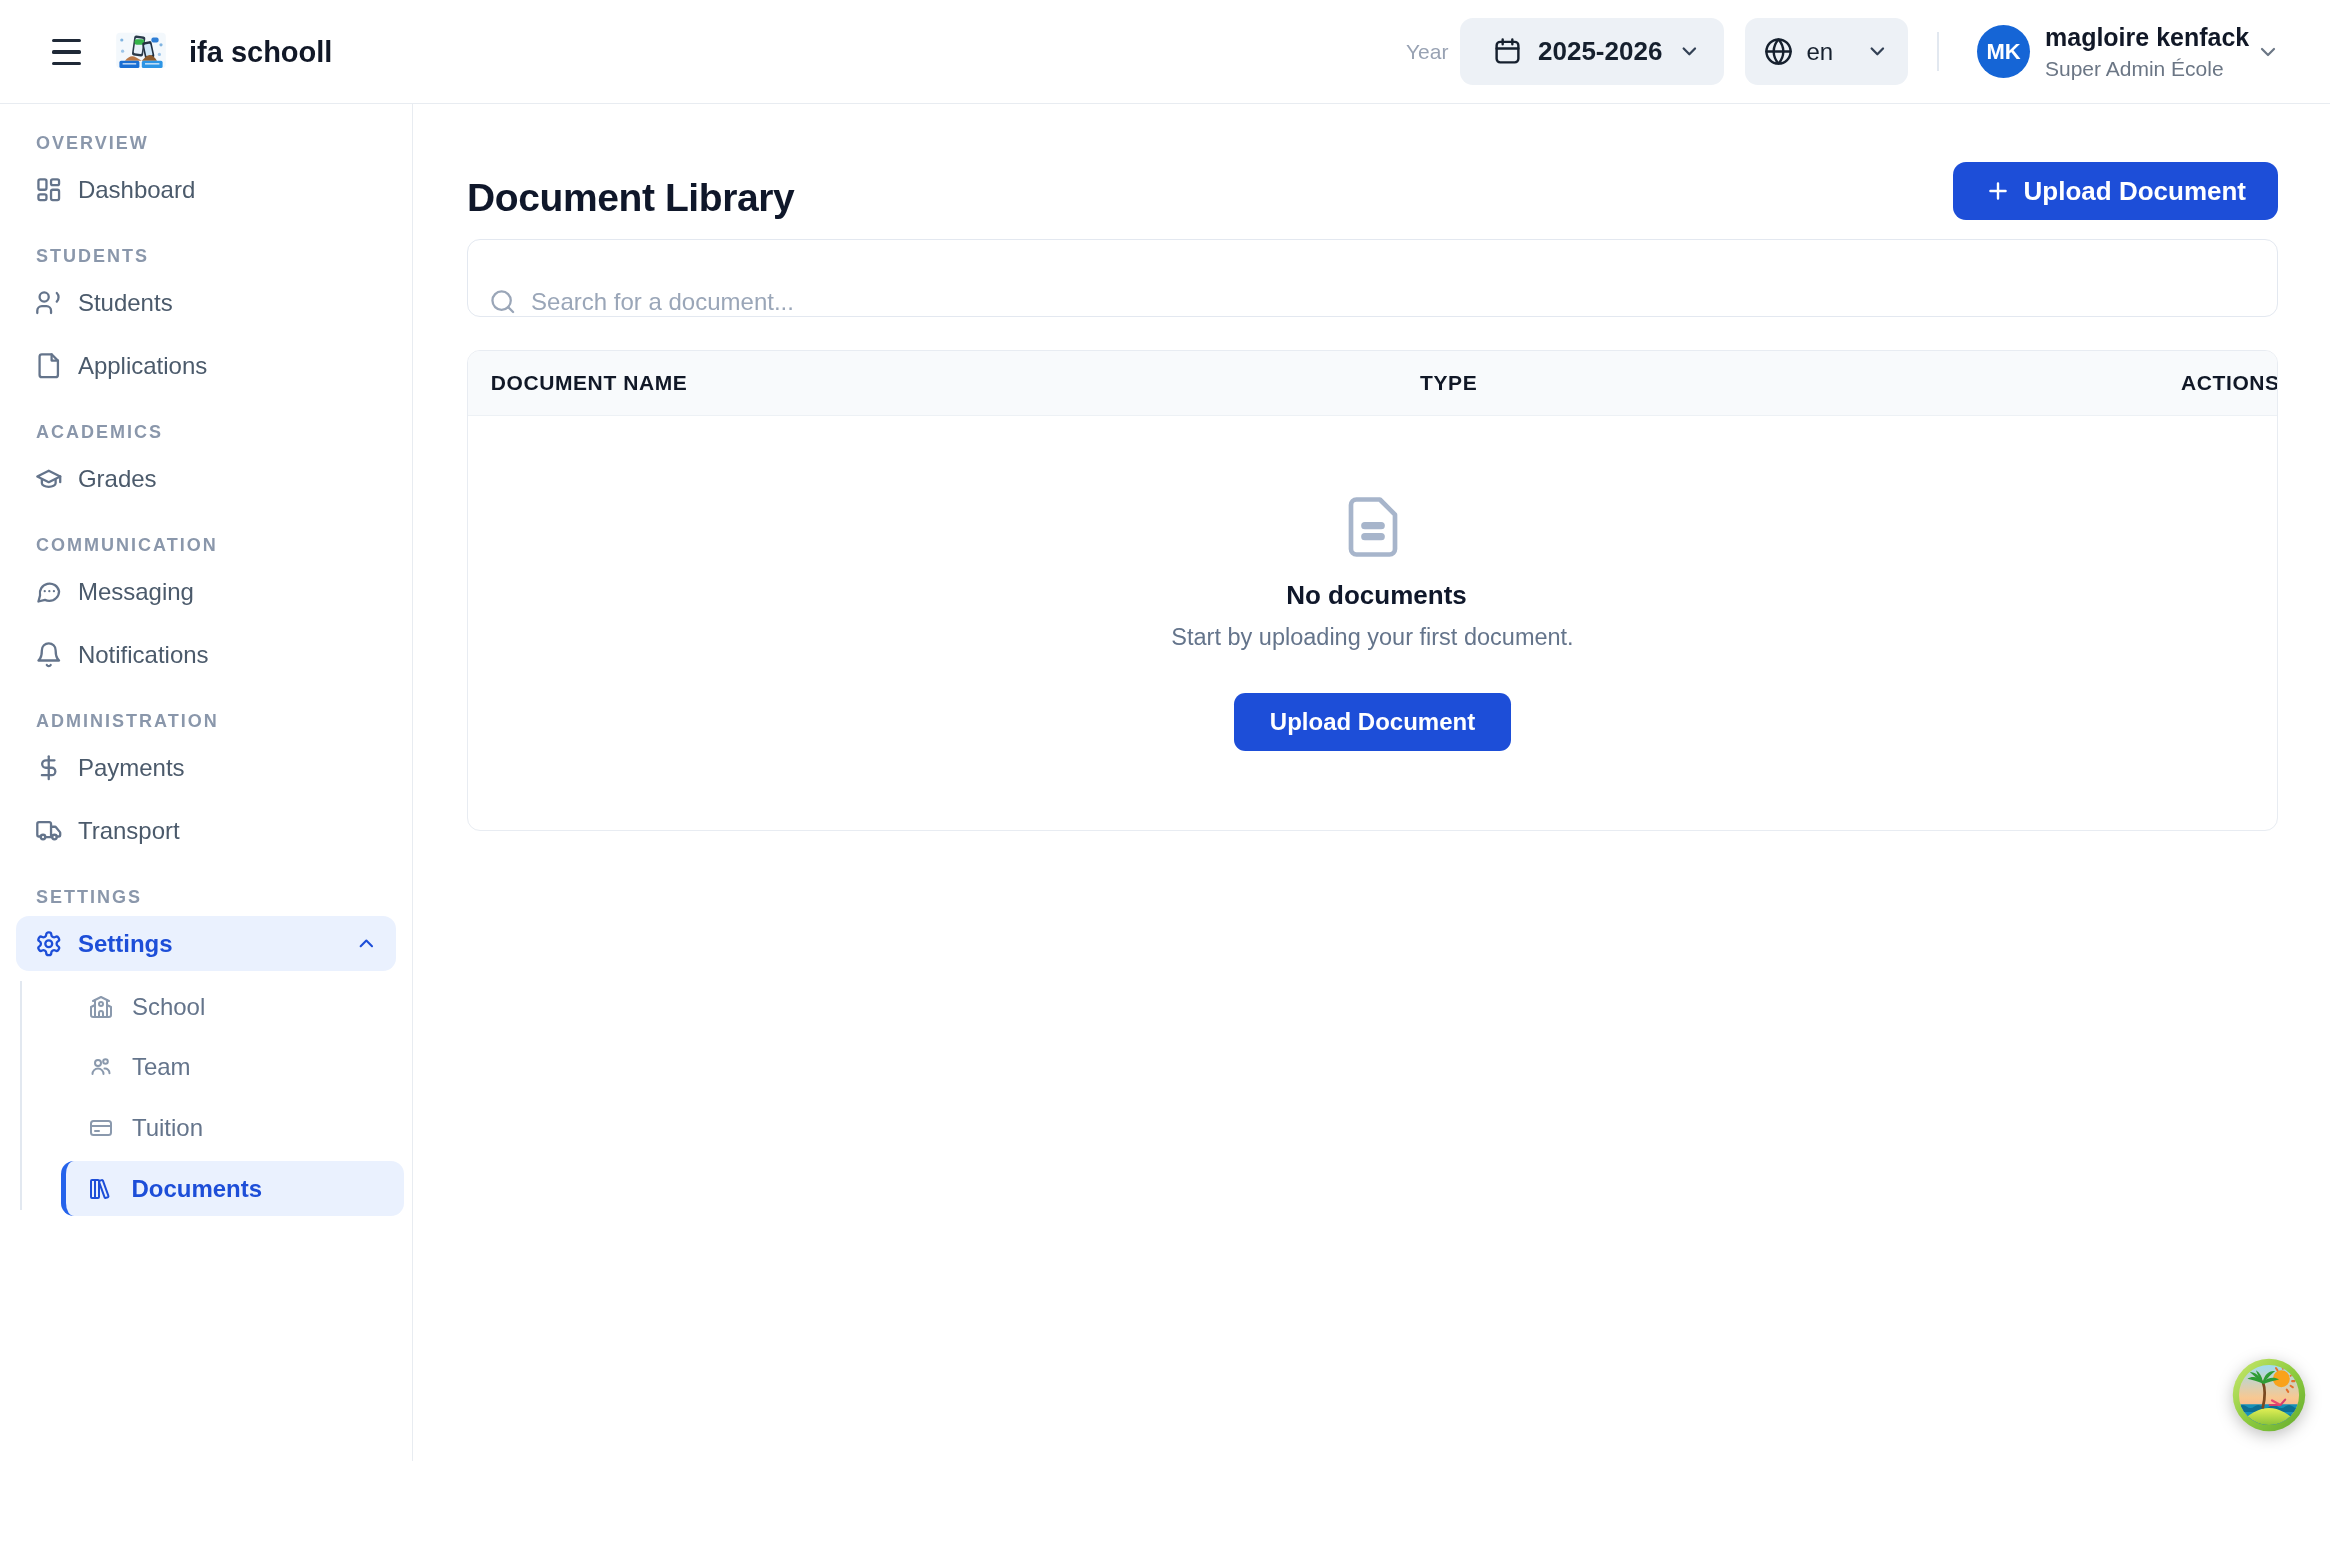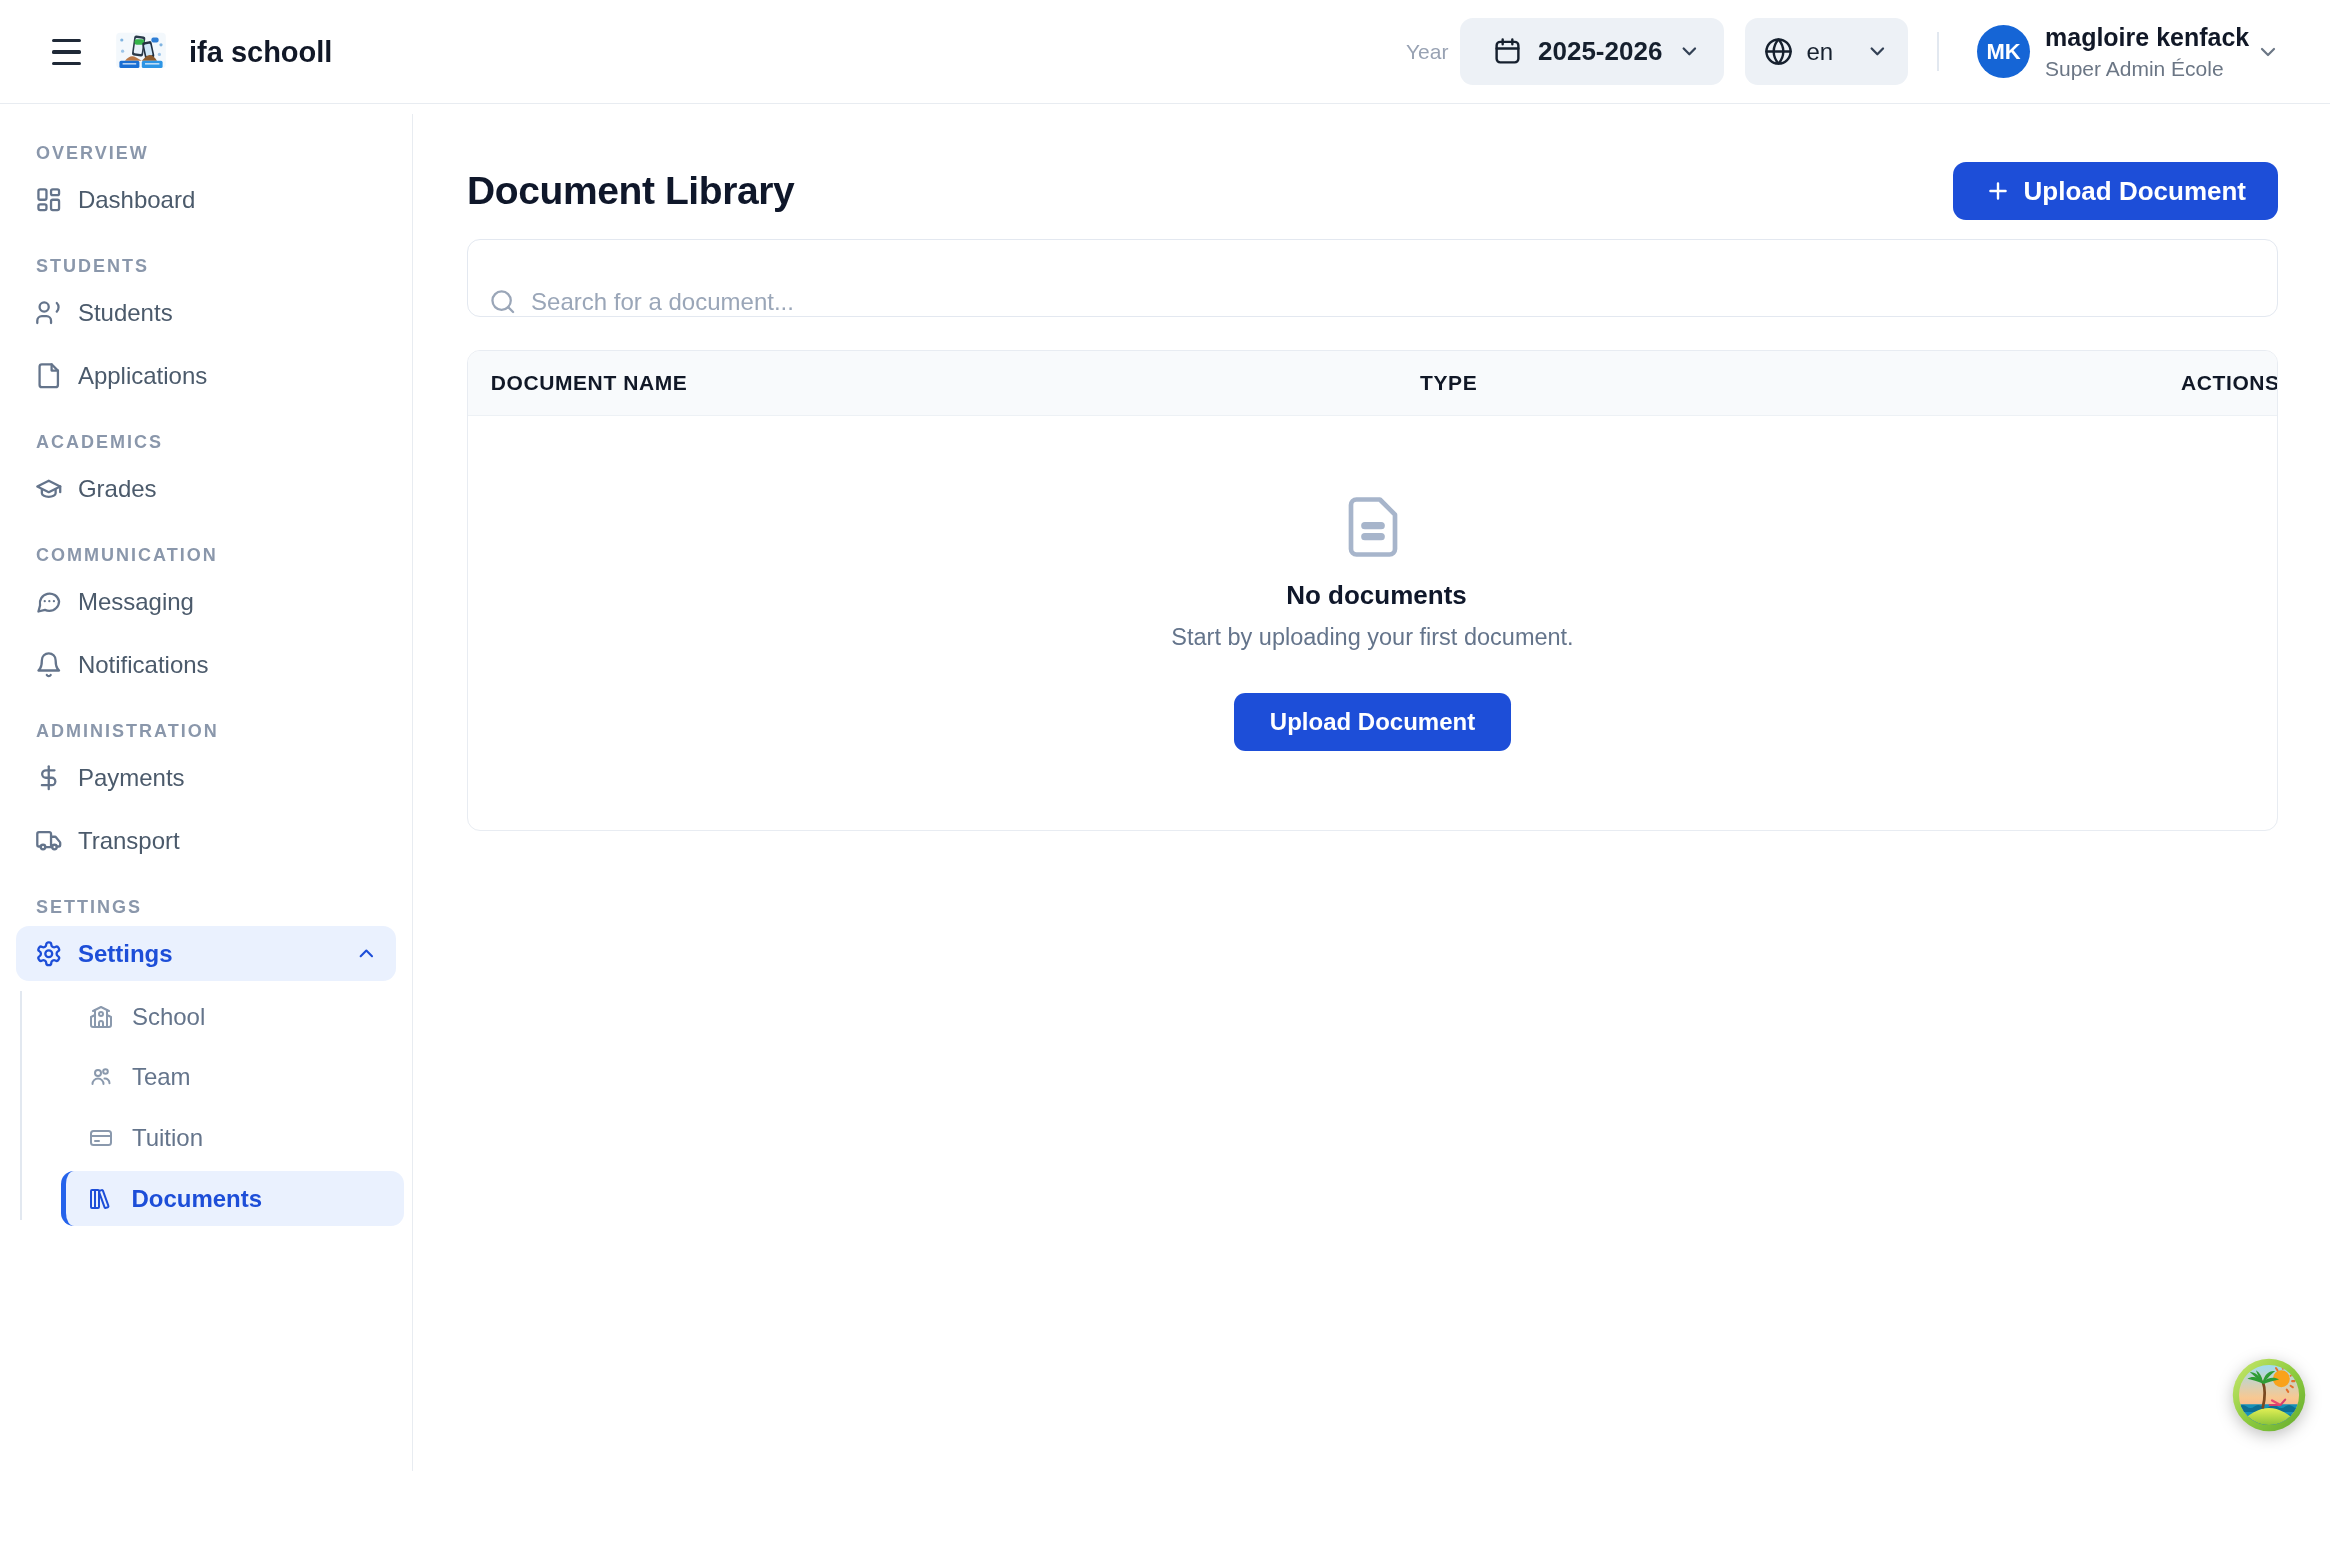--- a/index.html
+++ b/index.html
@@ -29,21 +29,21 @@
     display: flex; align-items: center; justify-content: center; cursor: pointer; }
   .user-block { position: absolute; left: 2045px; top: 22px; line-height: 1.25; cursor: pointer; }
   .user-name { font-size: 25px; font-weight: 600; color: #111827; }
   .user-role { font-size: 21px; color: #6B7685; margin-top: 2.4px; }
   .user-chevron { position: absolute; left: 2256px; top: 40px; color: #6B7685; }
 
   .icon { display: inline-flex; flex: none; }
   .icon svg { display: block; }
 
   
-  .sidebar { position: absolute; top: 114px; left: 0; width: 413px; height: 1357px;
+  .sidebar { position: absolute; top: 104px; left: 0; width: 413px; height: 1357px;
     border-right: 1.6px solid #E8ECF1; background: #fff; padding-top: 29px; }
   .sec-label { margin: 29px 0 8px 36px; font-size: 18px; font-weight: 700;
     letter-spacing: 2px; color: #8A97AB; }
   .sec-label.first { margin-top: 0; }
   .nav-item { height: 55px; margin: 0 16px 8px 16px; padding-left: 19.4px; border-radius: 13px;
     display: flex; align-items: center; gap: 15px; font-size: 24px; font-weight: 500;
     color: #4B5A6B; cursor: pointer; }
   .nav-item .icon { color: #64748B; }
   .nav-item.parent-active { background: #EAF1FE; color: #1D4ED8; font-weight: 600; }
   .nav-item.parent-active .icon { color: #1D4ED8; }
@@ -55,21 +55,21 @@
   .sub-item { height: 55px; margin: 0 8px 5.7px 61px; padding-left: 27.5px; border-radius: 13px;
     display: flex; align-items: center; gap: 19.4px; font-size: 24px; font-weight: 500;
     color: #64748B; cursor: pointer; }
   .sub-item .icon { color: #8A99AD; }
   .sub-item.active { background: #EAF1FE; border-left: 5.7px solid #2563EB; padding-left: 22px;
     color: #1D4ED8; font-weight: 700; }
   .sub-item.active .icon { color: #1D4ED8; }
 
   
   .main { position: absolute; top: 105px; left: 415px; width: 1915px; padding: 57px 52px 0 52px; }
-  .title-row { display: flex; align-items: center; justify-content: space-between; height: 58px; }
+  .title-row { display: flex; align-items: flex-end; justify-content: space-between; height: 58px; }
   .page-title { font-size: 39px; font-weight: 800; color: #0F172A; letter-spacing: -0.4px; }
   .btn-primary { display: inline-flex; align-items: center; justify-content: center; gap: 13px;
     height: 58px; padding: 0 32px; background: #1D4ED8; color: #fff; border: none;
     border-radius: 13px; font-family: inherit; font-size: 26px; font-weight: 600; cursor: pointer; }
 
   .search-box { margin-top: 18.6px; height: 78px; background: #fff; border: 1.6px solid #E3E8F0;
     border-radius: 13px; display: flex; align-items: flex-end; padding: 0 21px; gap: 14.6px; }
   .search-box .icon { color: #9AA6B8; }
   .search-box input { flex: 1; border: none; outline: none; font-family: inherit;
     font-size: 24px; color: #334155; background: transparent; }

